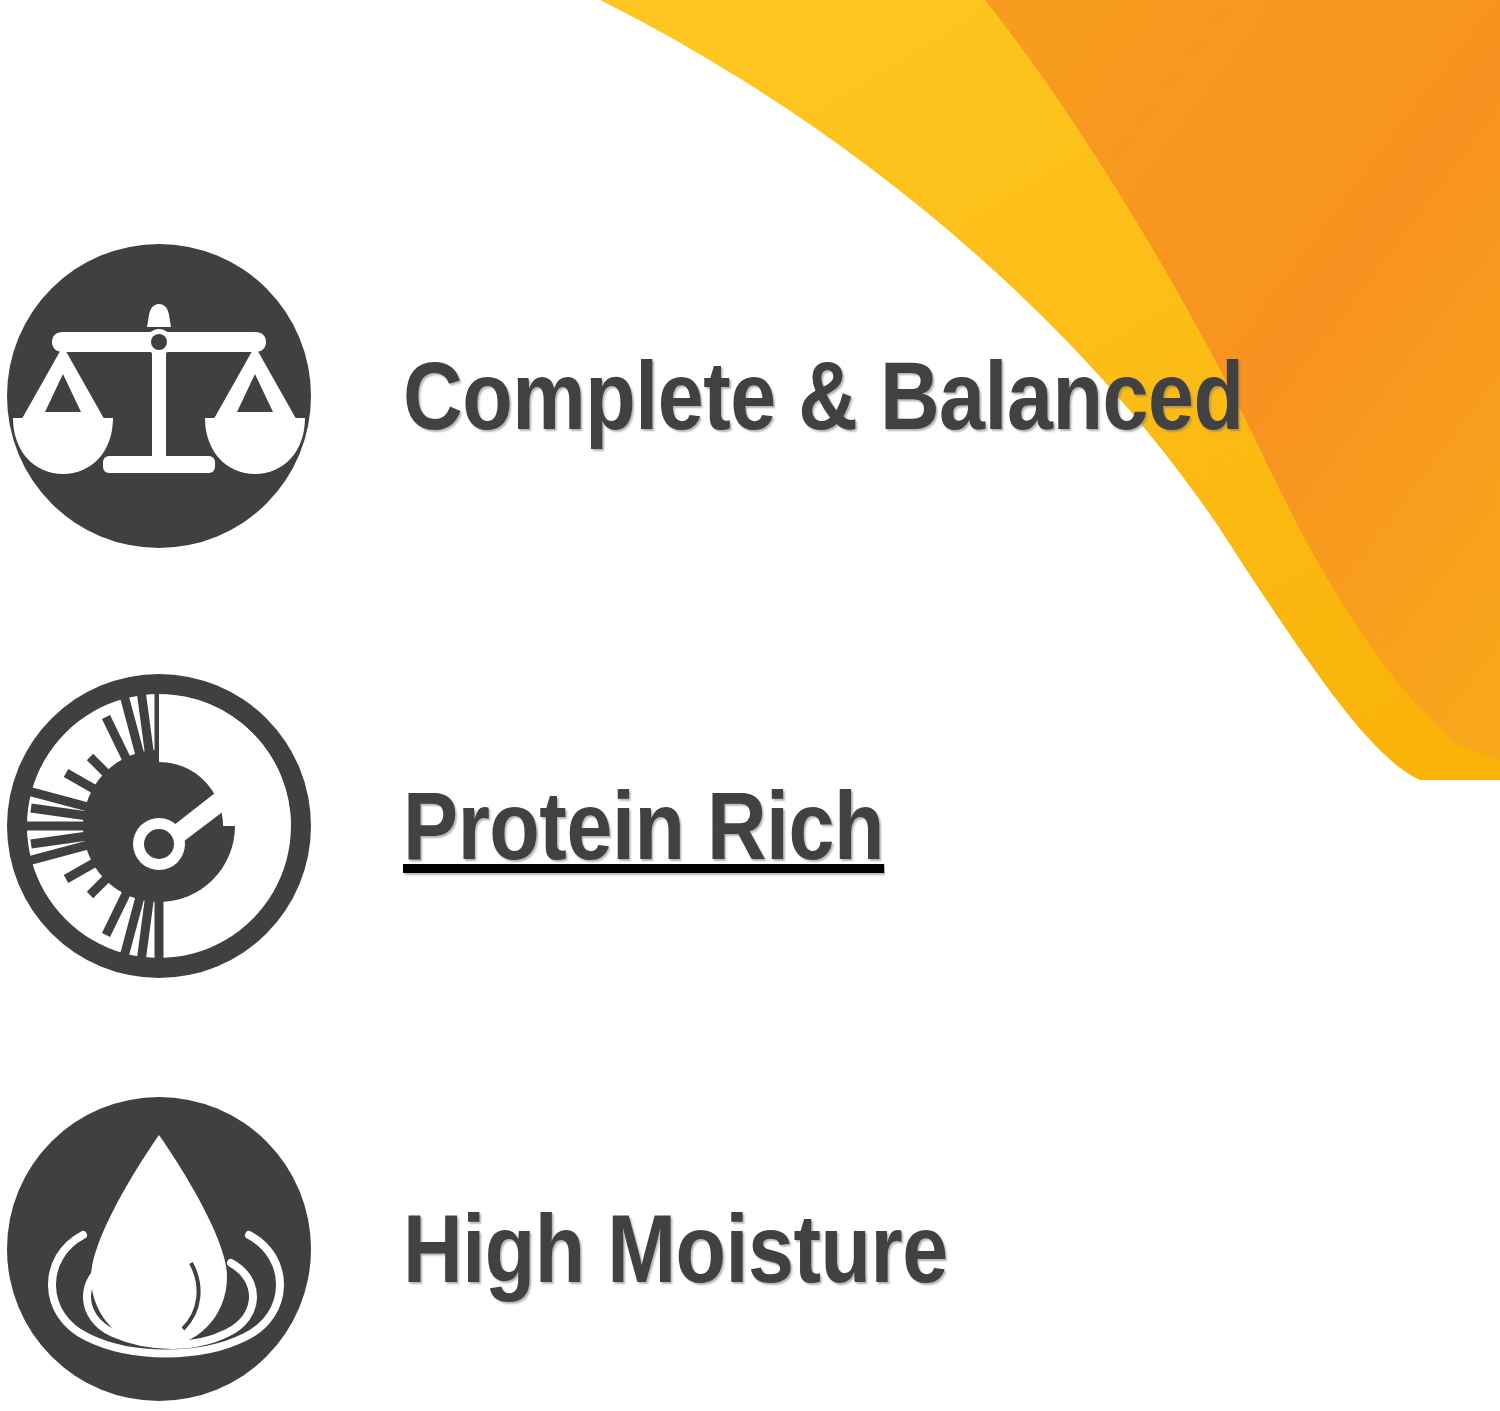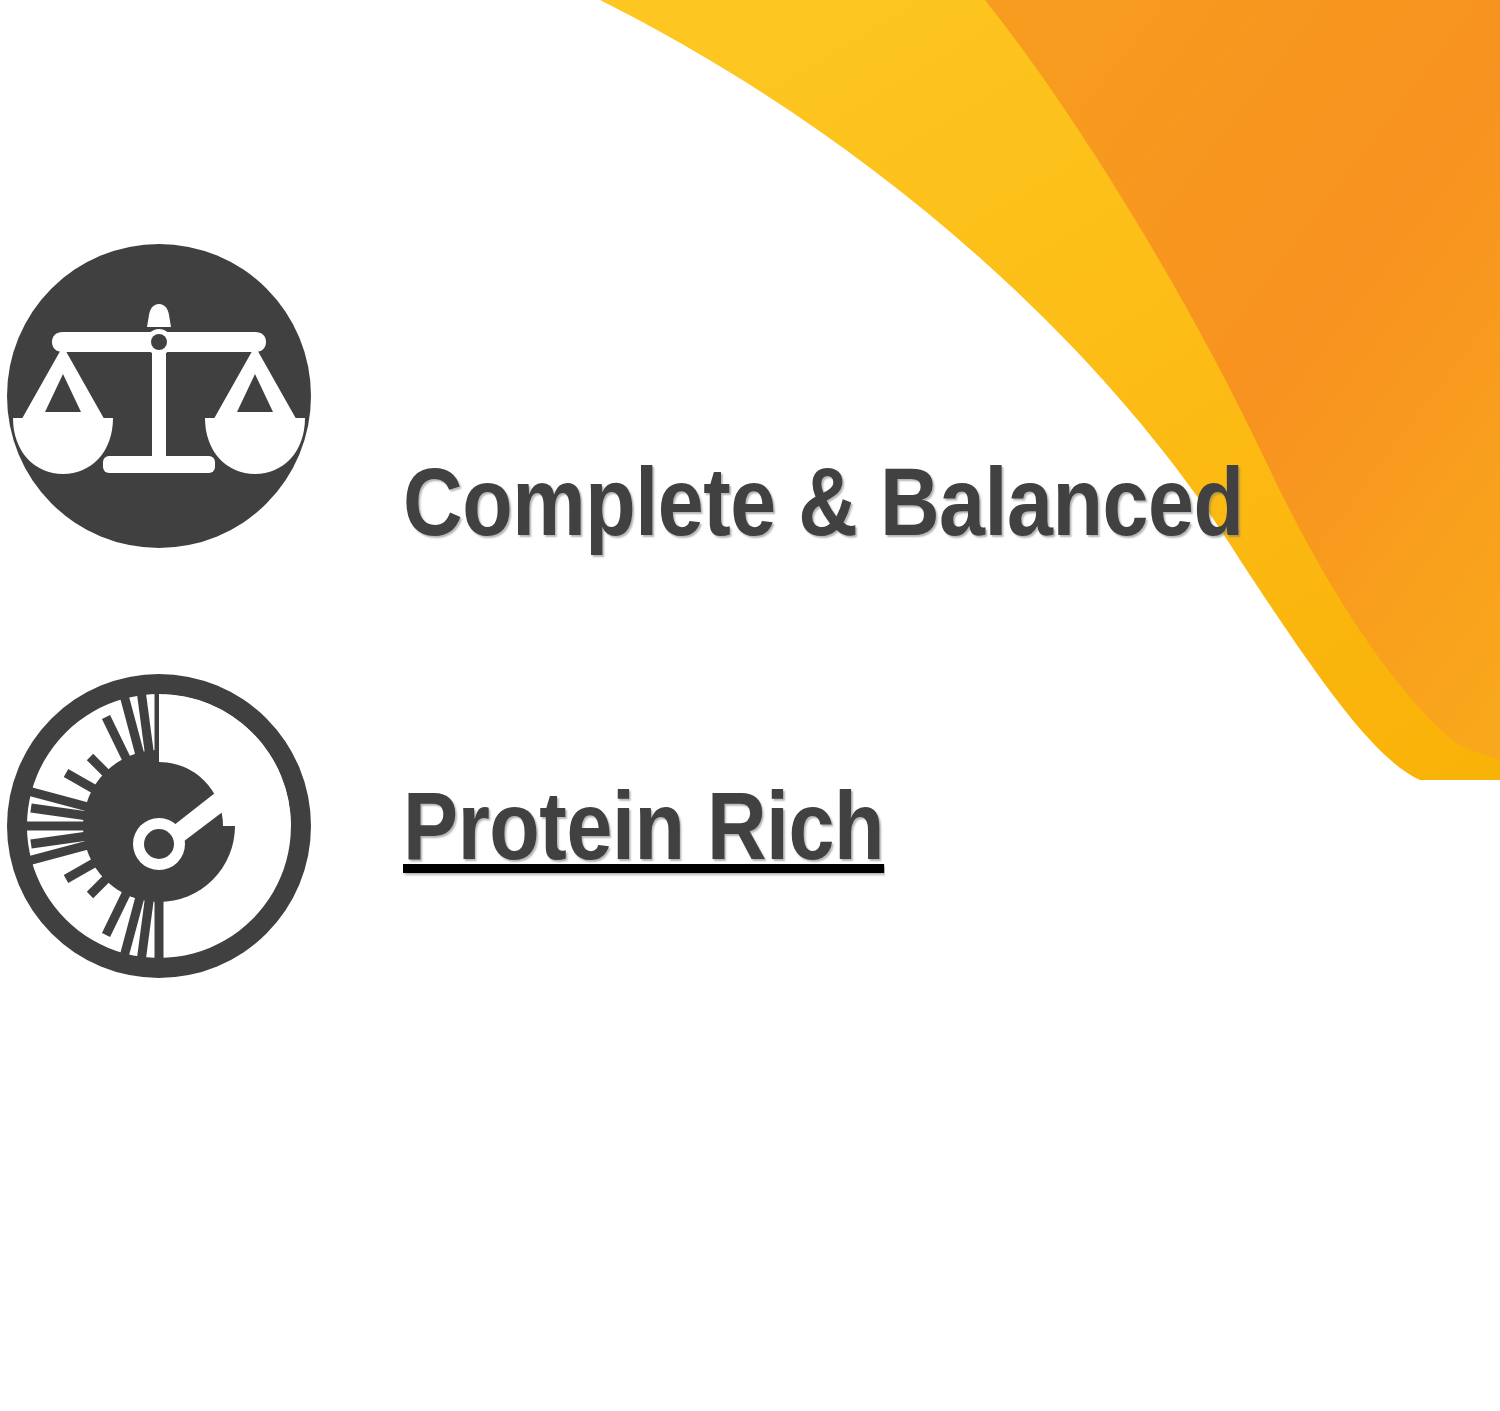--- a/index.html
+++ b/index.html
@@ -29,21 +29,21 @@
   }
 
   
   .feature-row {
     position: absolute;
     left: 0;
     display: flex;
     align-items: center;
     width: 1200px;
   }
-  #feature-row-0 { top: 242px; align-items: flex-end; }
+  #feature-row-0 { top: 242px; }
   #feature-row-1 { top: 672px; text-decoration: underline; }
   #feature-row-2 { top: 1095px; }
 
   .icon-badge {
     position: relative;
     width: 308px;
     height: 308px;
     flex: 0 0 308px;
     margin-left: 5px;
   }
@@ -190,14 +190,39 @@
                    Z"></path>
           <circle cx="154" cy="172" r="26"></circle>
         </g>
         <circle cx="154" cy="172" r="15" fill="#404040"></circle>
       </svg>
     </div>
 
     <div class="feature-label">Protein Rich</div>
   </div>
 
+  <div class="feature-row" id="feature-row-2">
+
+    <div class="icon-badge">
+      <svg viewBox="0 0 308 308">
+        <circle cx="154" cy="154" r="152" fill="#404040"></circle>
+
+        <g fill="none" stroke="#ffffff" stroke-width="8" stroke-linecap="round">
+          <path d="M78 146 C36 168, 36 226, 82 248 C126 270, 196 270, 240 248
+                   C286 226, 286 168, 244 146" transform="translate(0,-6)"></path>
+          <path d="M104 170 C74 186, 74 224, 108 240 C144 256, 190 256, 222 240
+                   C256 224, 256 186, 226 170" transform="translate(0,-2)"></path>
+        </g>
+
+        <path fill="#ffffff" d="M154 40
+                 C154 40, 86 136, 86 182
+                 C86 222, 117 252, 154 252
+                 C191 252, 222 222, 222 182
+                 C222 136, 154 40, 154 40 Z"></path>
+
+        <path fill="none" stroke="#404040" stroke-width="4" d="M186 168 C198 190, 196 216, 178 234"></path>
+      </svg>
+    </div>
+
+    <div class="feature-label">High Moisture</div>
+  </div>
 
 </div>
 
 </body></html>

